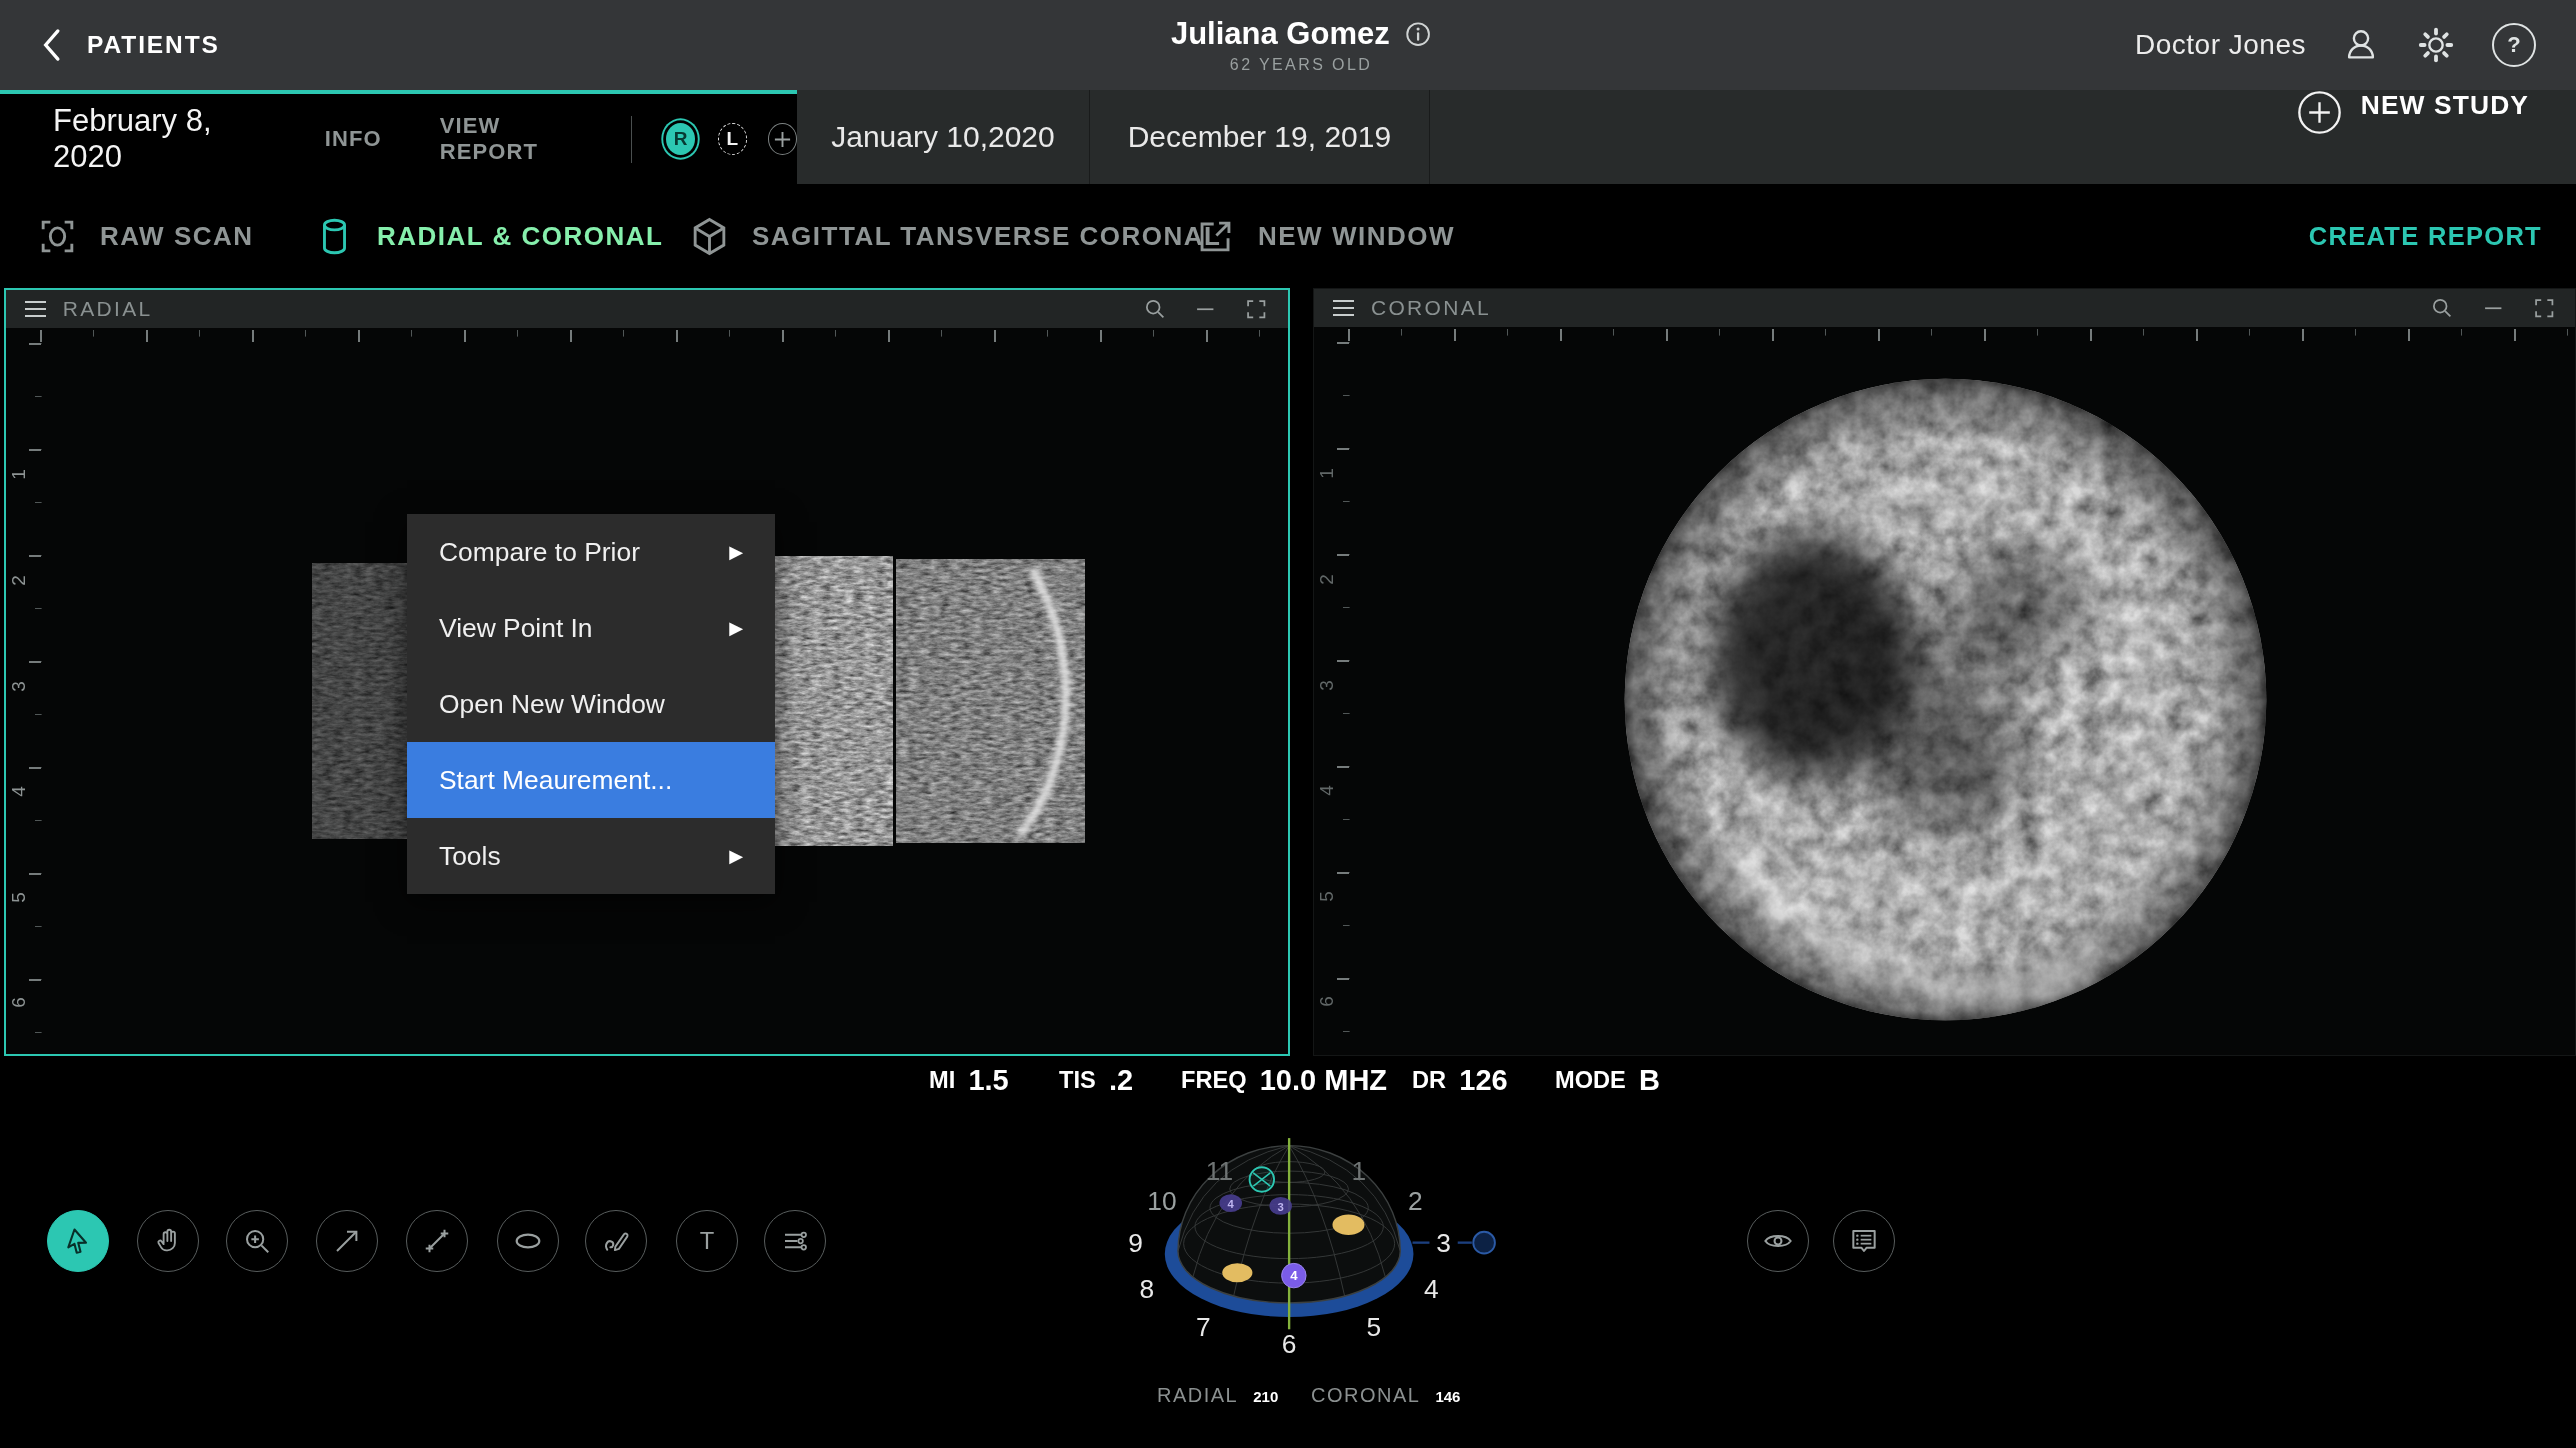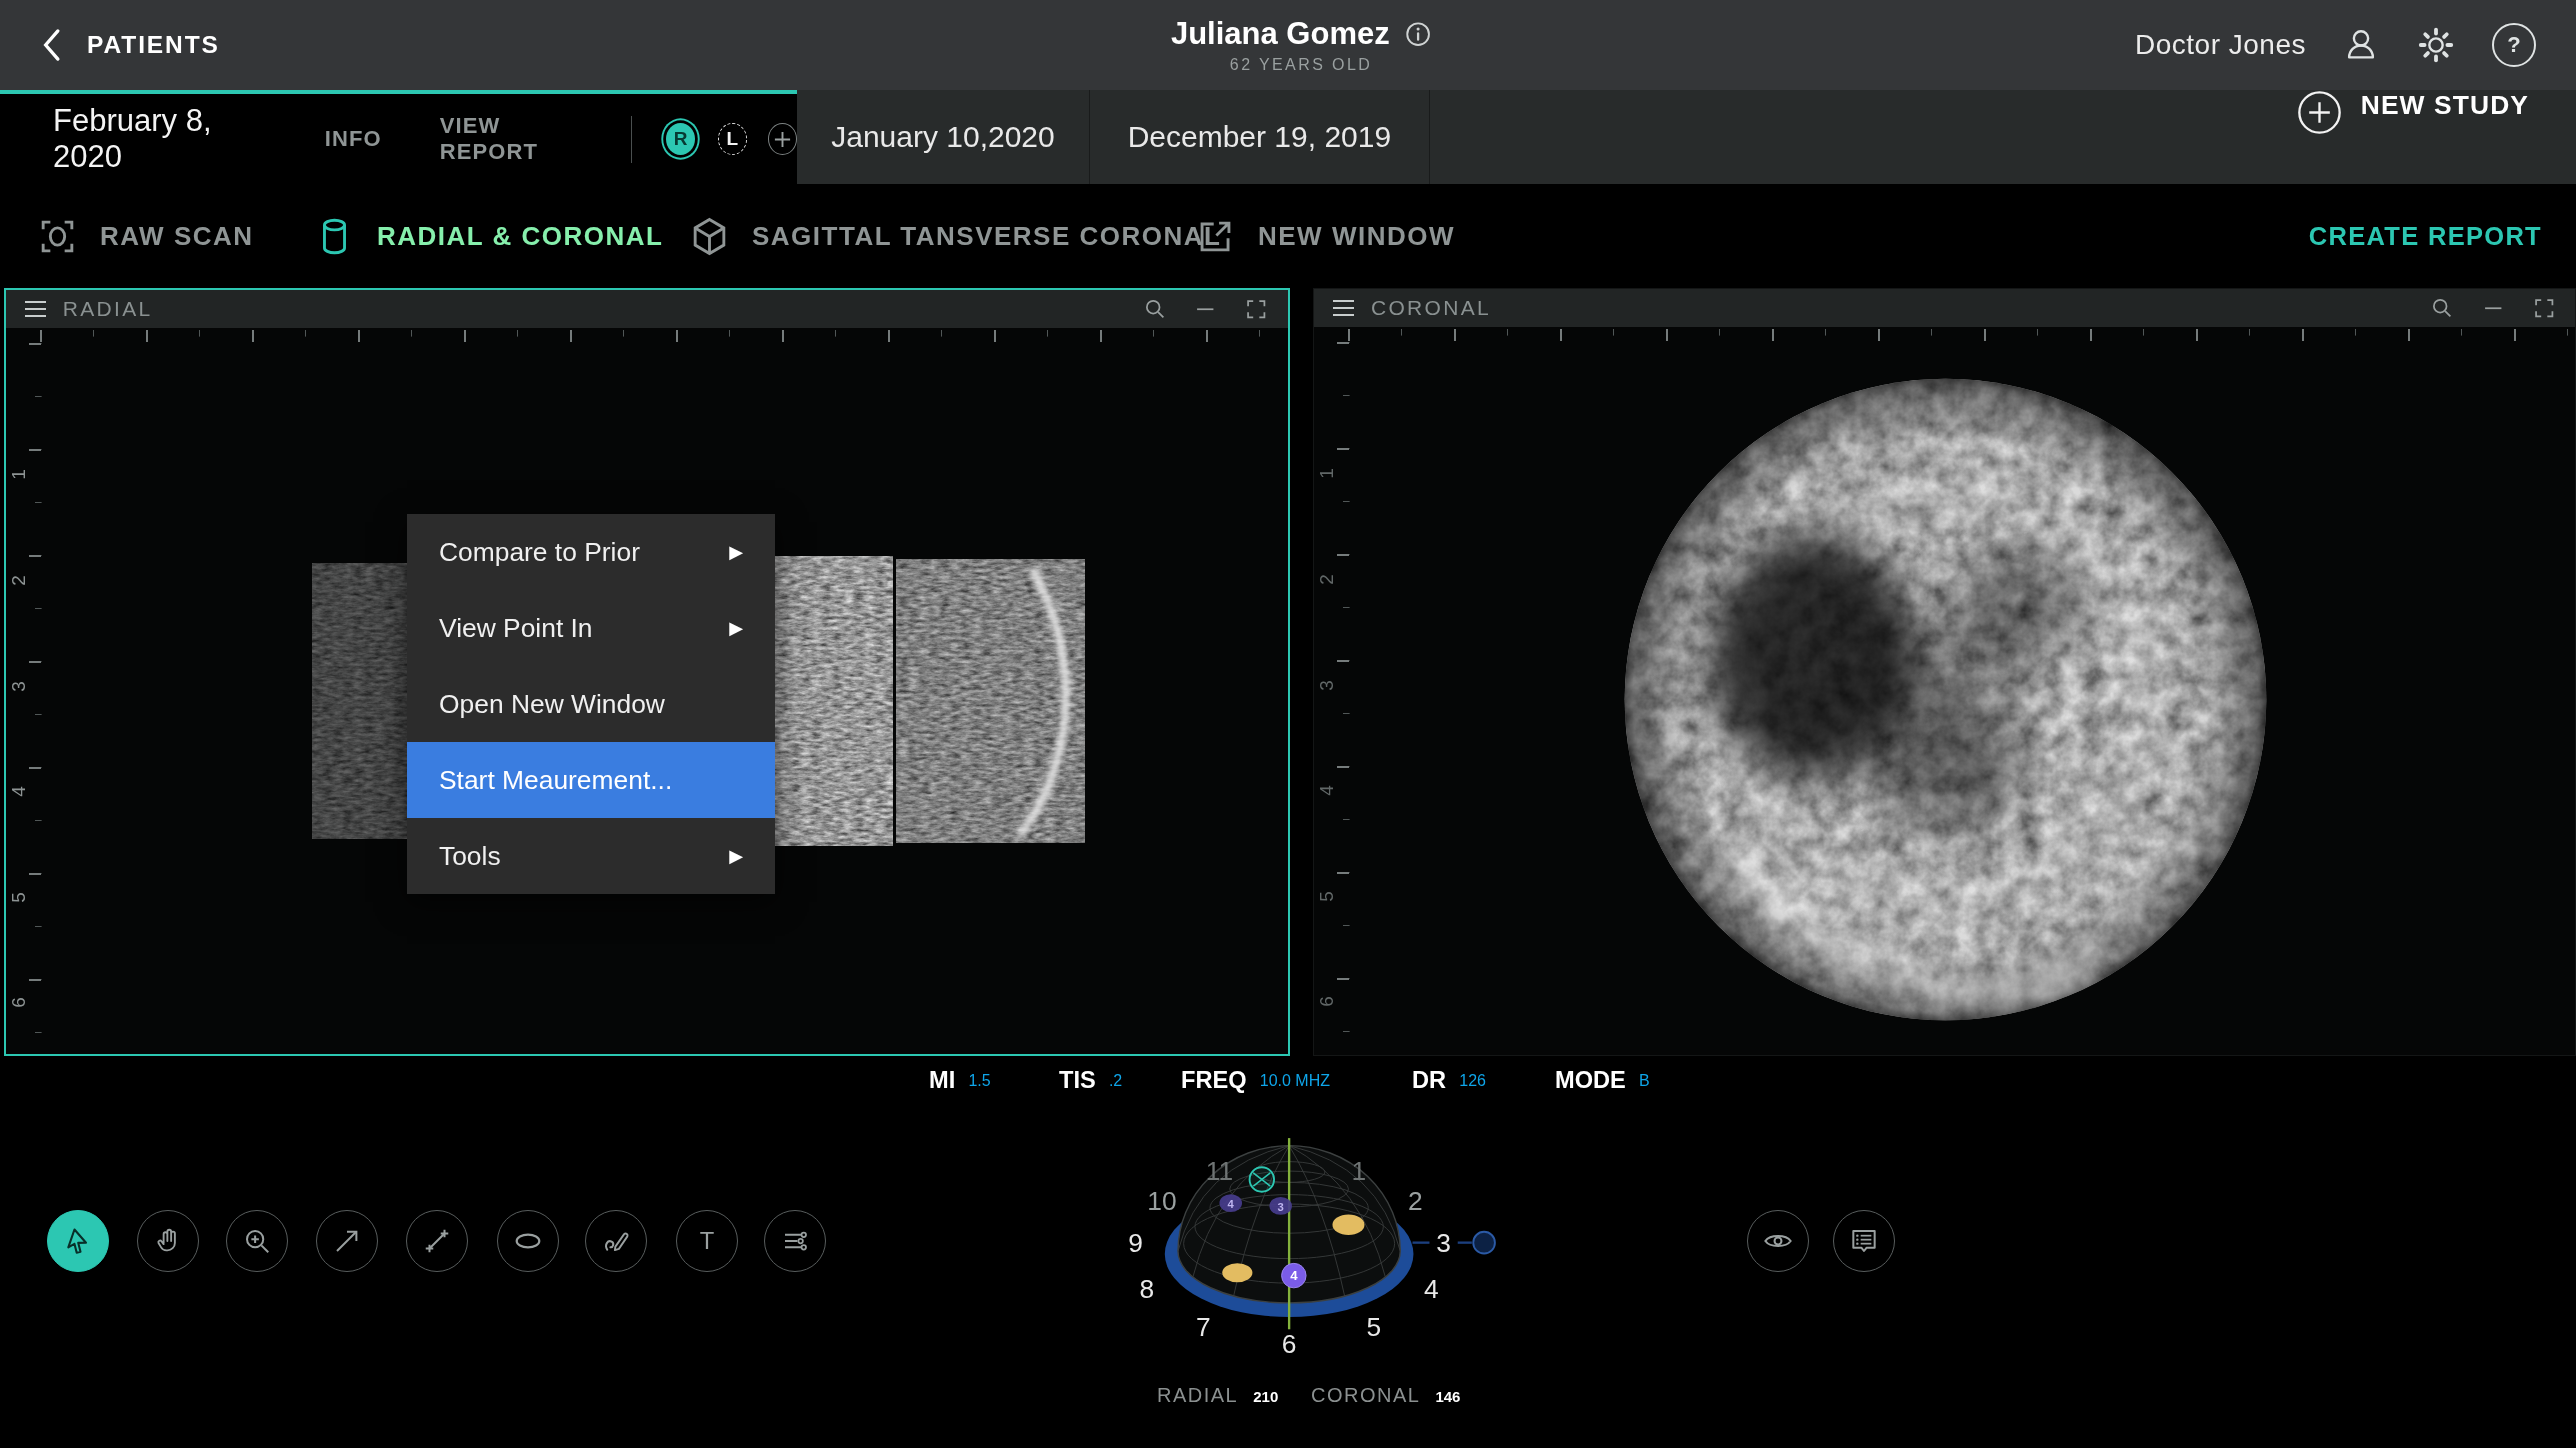--- a/index.html
+++ b/index.html
@@ -70,21 +70,21 @@
 
   
   .ctx{position:absolute;left:407px;top:514px;width:368px;background:#2c2c2c;box-shadow:0 7.5px 28px rgba(0,0,0,.65);}
   .ctx-item{height:76px;display:flex;align-items:center;justify-content:space-between;padding:0 32px;color:#f0f0f0;font-size:26.4px;cursor:pointer;}
   .ctx-item .arrow{font-size:18px;color:#fff;}
   .ctx-item.hl{background:#3a7de0;color:#fff;}
 
   
   .status-group{position:absolute;top:1060px;height:41px;display:flex;align-items:center;gap:13.2px;}
   .st-label{color:#fff;font-size:23.6px;font-weight:700;}
-  .st-value{color:#0ea5e9;font-size:16px;}
+  .st-value{color:#ffffff;font-size:29px;font-weight:bold;}
 
   
   .tool{position:absolute;top:1210px;width:62px;height:62px;border-radius:50%;border:1.4px solid #585d5d;box-sizing:border-box;display:flex;align-items:center;justify-content:center;cursor:pointer;background:transparent;}
   .tool.active{background:#2cc7b2;border-color:#2cc7b2;}
 
   
   .readout{position:absolute;top:1384px;display:flex;align-items:baseline;gap:15px;}
   .ro-label{color:#8b9090;font-size:20px;letter-spacing:1.5px;}
   .ro-value{color:#fff;font-size:15px;font-weight:700;}
 

